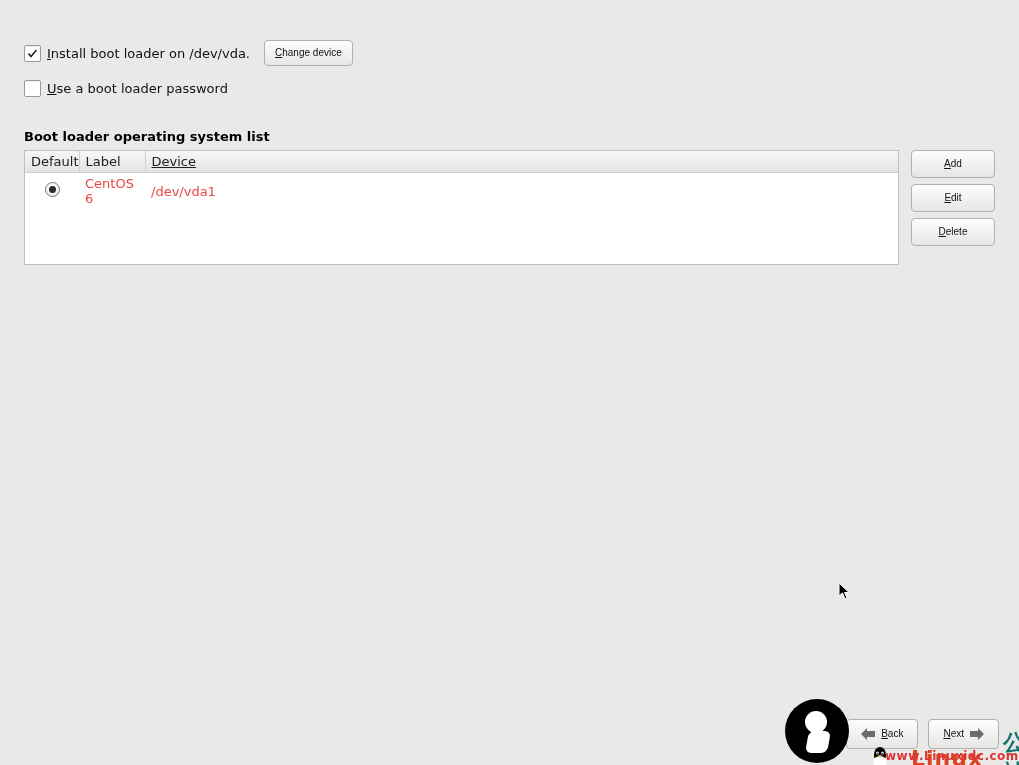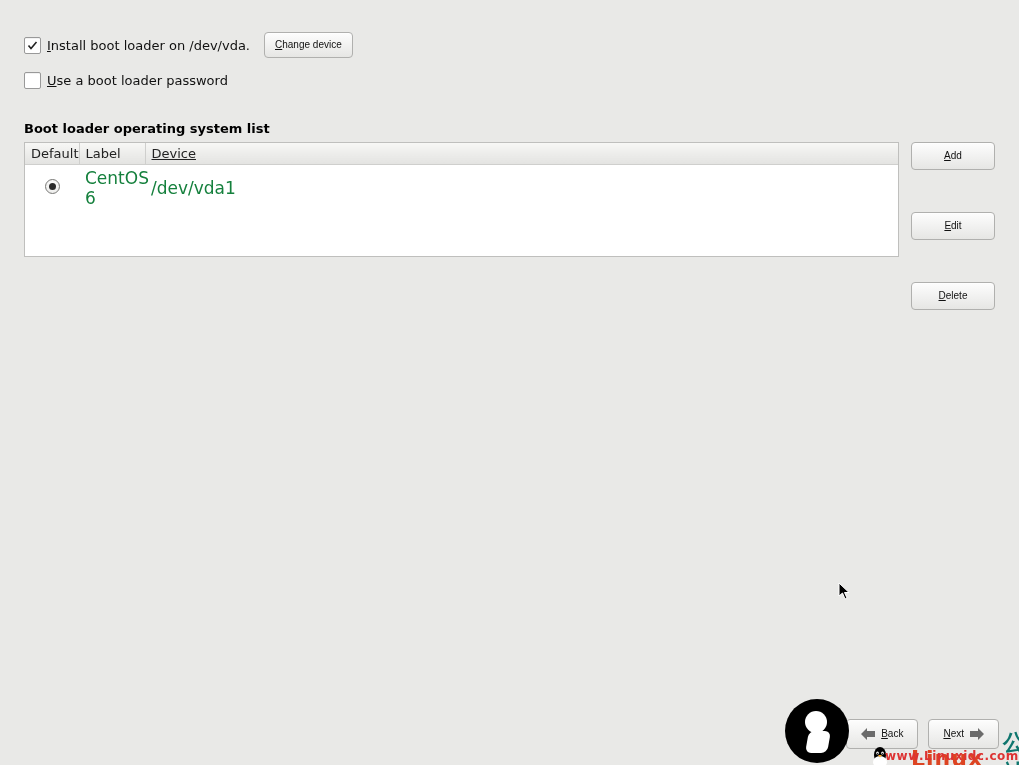--- a/index.html
+++ b/index.html
@@ -8,21 +8,21 @@
       width: 1019px;
       height: 765px;
       background: #e9e9e7;
       font-family: "DejaVu Sans", "Liberation Sans", Arial, sans-serif;
       font-size: 13px;
       color: #000;
       overflow: hidden;
       position: relative;
     }
     .content {
-      padding: 32px 24px 0 24px;
+      padding: 40px 24px 0 24px;
     }
     .row {
       display: flex;
       align-items: center;
       margin-bottom: 14px;
     }
     .cb-wrap {
       display: inline-flex;
       align-items: center;
       justify-content: center;
@@ -86,22 +86,22 @@
       text-align: left;
       font-size: 13px;
       padding: 3px 6px;
       border-right: 1px solid #cfcfcd;
       border-bottom: 1px solid #cfcfcd;
       color: #222;
     }
     thead th:last-child { border-right: none; text-decoration: underline; }
     tbody td {
       padding: 3px 6px;
-      font-size: 17px;
-      color: #15803d;
+      font-size: 13px;
+      color: #ef4444;
       vertical-align: middle;
     }
     .col-default { width: 54px; }
     .col-label   { width: 66px; }
     .col-device  { }
 
     .radio {
       display: inline-block;
       width: 13px;
       height: 13px;
@@ -119,21 +119,20 @@
       background: #2b2b2b;
       border-radius: 50%;
     }
     td.center { text-align: center; }
 
     .side-btns {
       width: 84px;
       margin-left: 12px;
       display: flex;
       flex-direction: column;
-      gap: 36px;
     }
     .side-btns .btn {
       width: 100%;
       box-sizing: border-box;
       margin: 0 0 6px 0;
       text-align: center;
       padding: 4px 0;
     }
 
     

